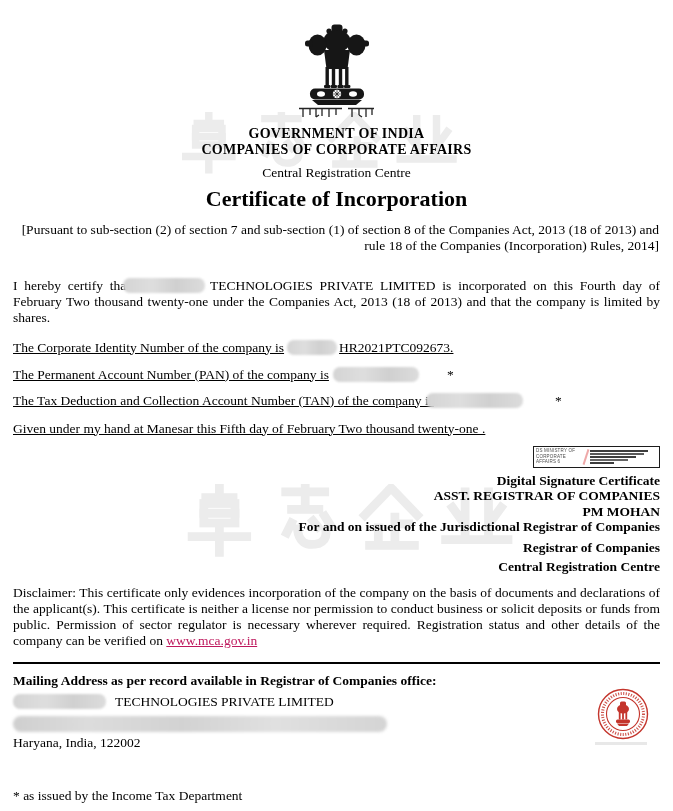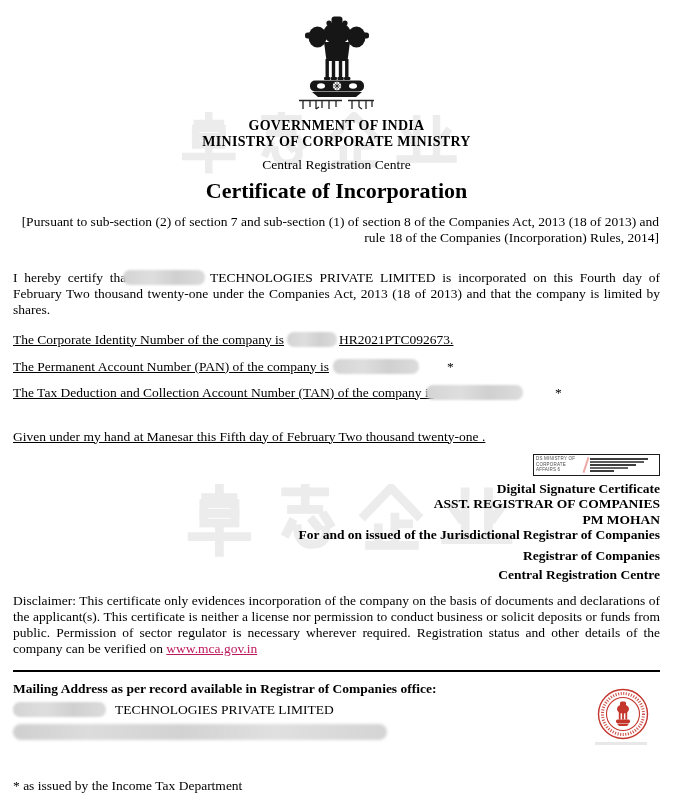--- a/index.html
+++ b/index.html
@@ -7,36 +7,36 @@
     position:relative; width:673px; height:811px; background:#ffffff;
     font-family:"Liberation Serif","DejaVu Serif",serif; color:#000;
     overflow:hidden;
   }
   .content { position:relative; z-index:1; padding:0 13px; }
   
   .watermark { position:absolute; z-index:0; pointer-events:none; }
   .wm1 { left:163px; top:112px; }
   .wm2 { left:176px; top:484px; }
   
-  .header { text-align:center; padding-top:16px; }
+  .header { text-align:center; padding-top:24px; }
   .emblem-wrap { line-height:0; }
   .motto { font-size:9px; line-height:12px; margin-top:1px; }
   .gov-line { font-size:14px; font-weight:bold; line-height:16px; margin-top:5px; letter-spacing:0.3px; }
   .ministry-line { font-size:14px; font-weight:bold; line-height:16px; letter-spacing:0.3px; }
   .centre-line { font-size:13.5px; line-height:15px; margin-top:7px; }
   .doc-title { font-size:22px; font-weight:bold; line-height:24px; margin-top:7px; }
   .pursuant { font-size:13.5px; line-height:16px; margin:11px auto 0; width:645px; text-align:right; }
   
   .para { font-size:13.5px; line-height:16px; text-align:justify; }
   .certify { margin-top:24px; }
   .line { font-size:13.5px; line-height:16px;text-decoration:underline; }
   .cin-line { margin-top:8px; }
   .pan-line { margin-top:11px; }
   .tan-line { margin-top:10px; }
-  .given-line { margin-top:28px; }
+  .given-line { margin-top:12px; }
   .star { display:inline-block; }
   .star-pan { margin-left:28px; }
   .star-tan { margin-left:32px; }
   
   .redact {
     display:inline-block; height:15px; border-radius:7px;
     background:linear-gradient(90deg,#d4d4d4 0%,#dedede 35%,#d0d0d0 65%,#dcdcdc 100%);
     filter:blur(1.3px); vertical-align:-3px;
   }
   .r-certify { width:82px; margin-left:-7px; margin-right:5px; }
@@ -158,21 +158,21 @@
       </div>
       <div class="motto">
         <svg width="78" height="11" viewBox="0 0 78 11" title="सत्यमेव जयते">
           <g stroke="#242424" stroke-width="1.3" fill="none">
             <path d="M1,1.5 H44 M5,1.5 V10 M12,1.5 V8 M18,1.5 V10 M24,1.5 V9 M31,1.5 V10 M38,1.5 V8 M18,10 L21,8"></path>
             <path d="M50,1.5 H76 M54,1.5 V10 M61,1.5 V8 M68,1.5 V10 M74,1.5 V8 M61,8 L64,10"></path>
           </g>
         </svg>
       </div>
       <div class="gov-line">GOVERNMENT OF INDIA</div>
-      <div class="ministry-line">MINISTRY OF CORPORATE MINISTRY</div>
+      <div class="ministry-line">COMPANIES OF CORPORATE AFFAIRS</div>
       <div class="centre-line">Central Registration Centre</div>
       <div class="doc-title">Certificate of Incorporation</div>
       <div class="pursuant">[Pursuant to sub-section (2) of section 7 and sub-section (1) of section 8 of the Companies Act, 2013 (18 of 2013) and rule 18 of the Companies (Incorporation) Rules, 2014]</div>
     </div>
 
     <p class="para certify"><span>I hereby certify that</span><span class="redact r-certify"></span><span>TECHNOLOGIES PRIVATE LIMITED is incorporated on this Fourth day of February Two thousand twenty-one under the Companies Act, 2013 (18 of 2013) and that the company is limited by shares.</span></p>
 
     <div class="line cin-line"><span>The Corporate Identity Number of the company is</span><span class="redact r-cin"></span><span>HR2021PTC092673.</span></div>
 
     <div class="line pan-line"><span>The Permanent Account Number (PAN) of the company is</span><span class="redact r-pan"></span><span class="star star-pan">*</span></div>
@@ -203,20 +203,21 @@
       <div class="sig-line gap1">Registrar of Companies</div>
       <div class="sig-line gap2">Central Registration Centre</div>
     </div>
 
     <p class="para disclaimer"><span>Disclaimer: This certificate only evidences incorporation of the company on the basis of documents and declarations of the applicant(s). This certificate is neither a license nor permission to conduct business or solicit deposits or funds from public. Permission of sector regulator is necessary wherever required. Registration status and other details of the company can be verified on </span><a href="#" class="link">www.mca.gov.in</a></p>
 
     <hr class="rule">
     <div class="mail-heading">Mailing Address as per record available in Registrar of Companies office:</div>
     <div class="mail-company"><span class="redact r-company"></span><span>TECHNOLOGIES PRIVATE LIMITED</span></div>
     <div class="redact r-address"></div>
+    <div class="mail-region">Haryana, India, 122002</div>
 
     <div class="footnote">* as issued by the Income Tax Department</div>
   </div>
 
   <svg class="seal" width="52" height="52" viewBox="0 0 52 52">
     <circle cx="26" cy="26" r="24.5" fill="none" stroke="#c4352c" stroke-width="1.4"></circle>
     <circle cx="26" cy="26" r="20.5" fill="none" stroke="#c4352c" stroke-width="3" stroke-dasharray="1.1,1.5" opacity="0.85"></circle>
     <circle cx="26" cy="26" r="16.5" fill="none" stroke="#c4352c" stroke-width="1.1"></circle>
     <g fill="#c4352c">
       <rect x="23" y="13.5" width="6" height="4.5" rx="1.5"></rect>

